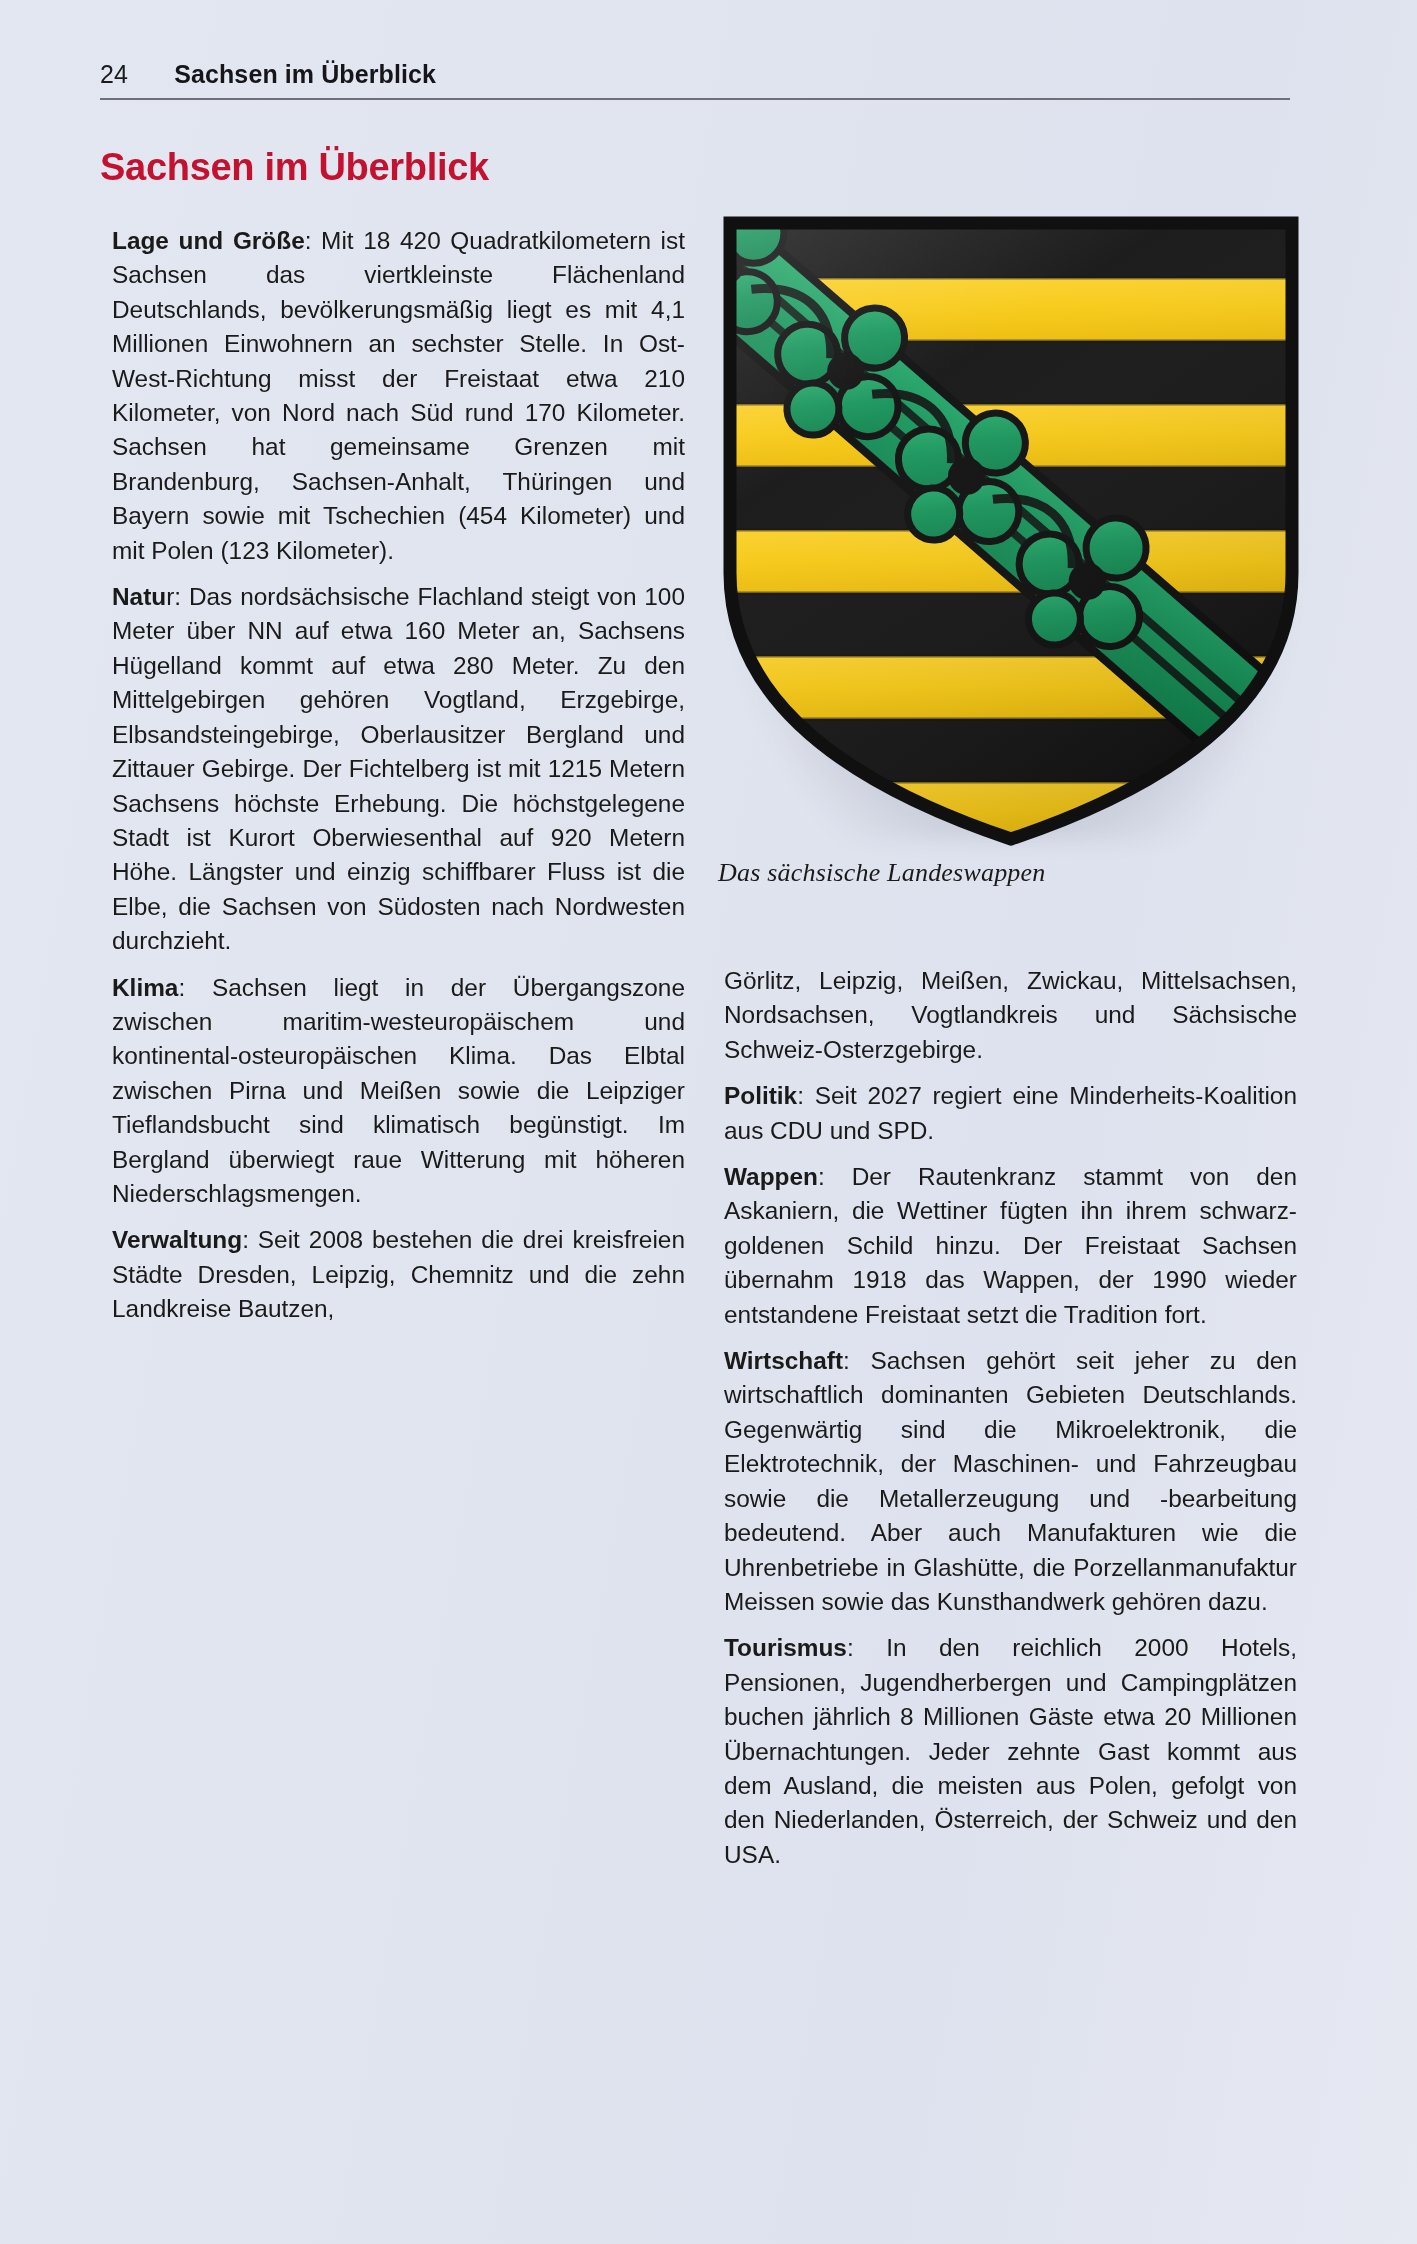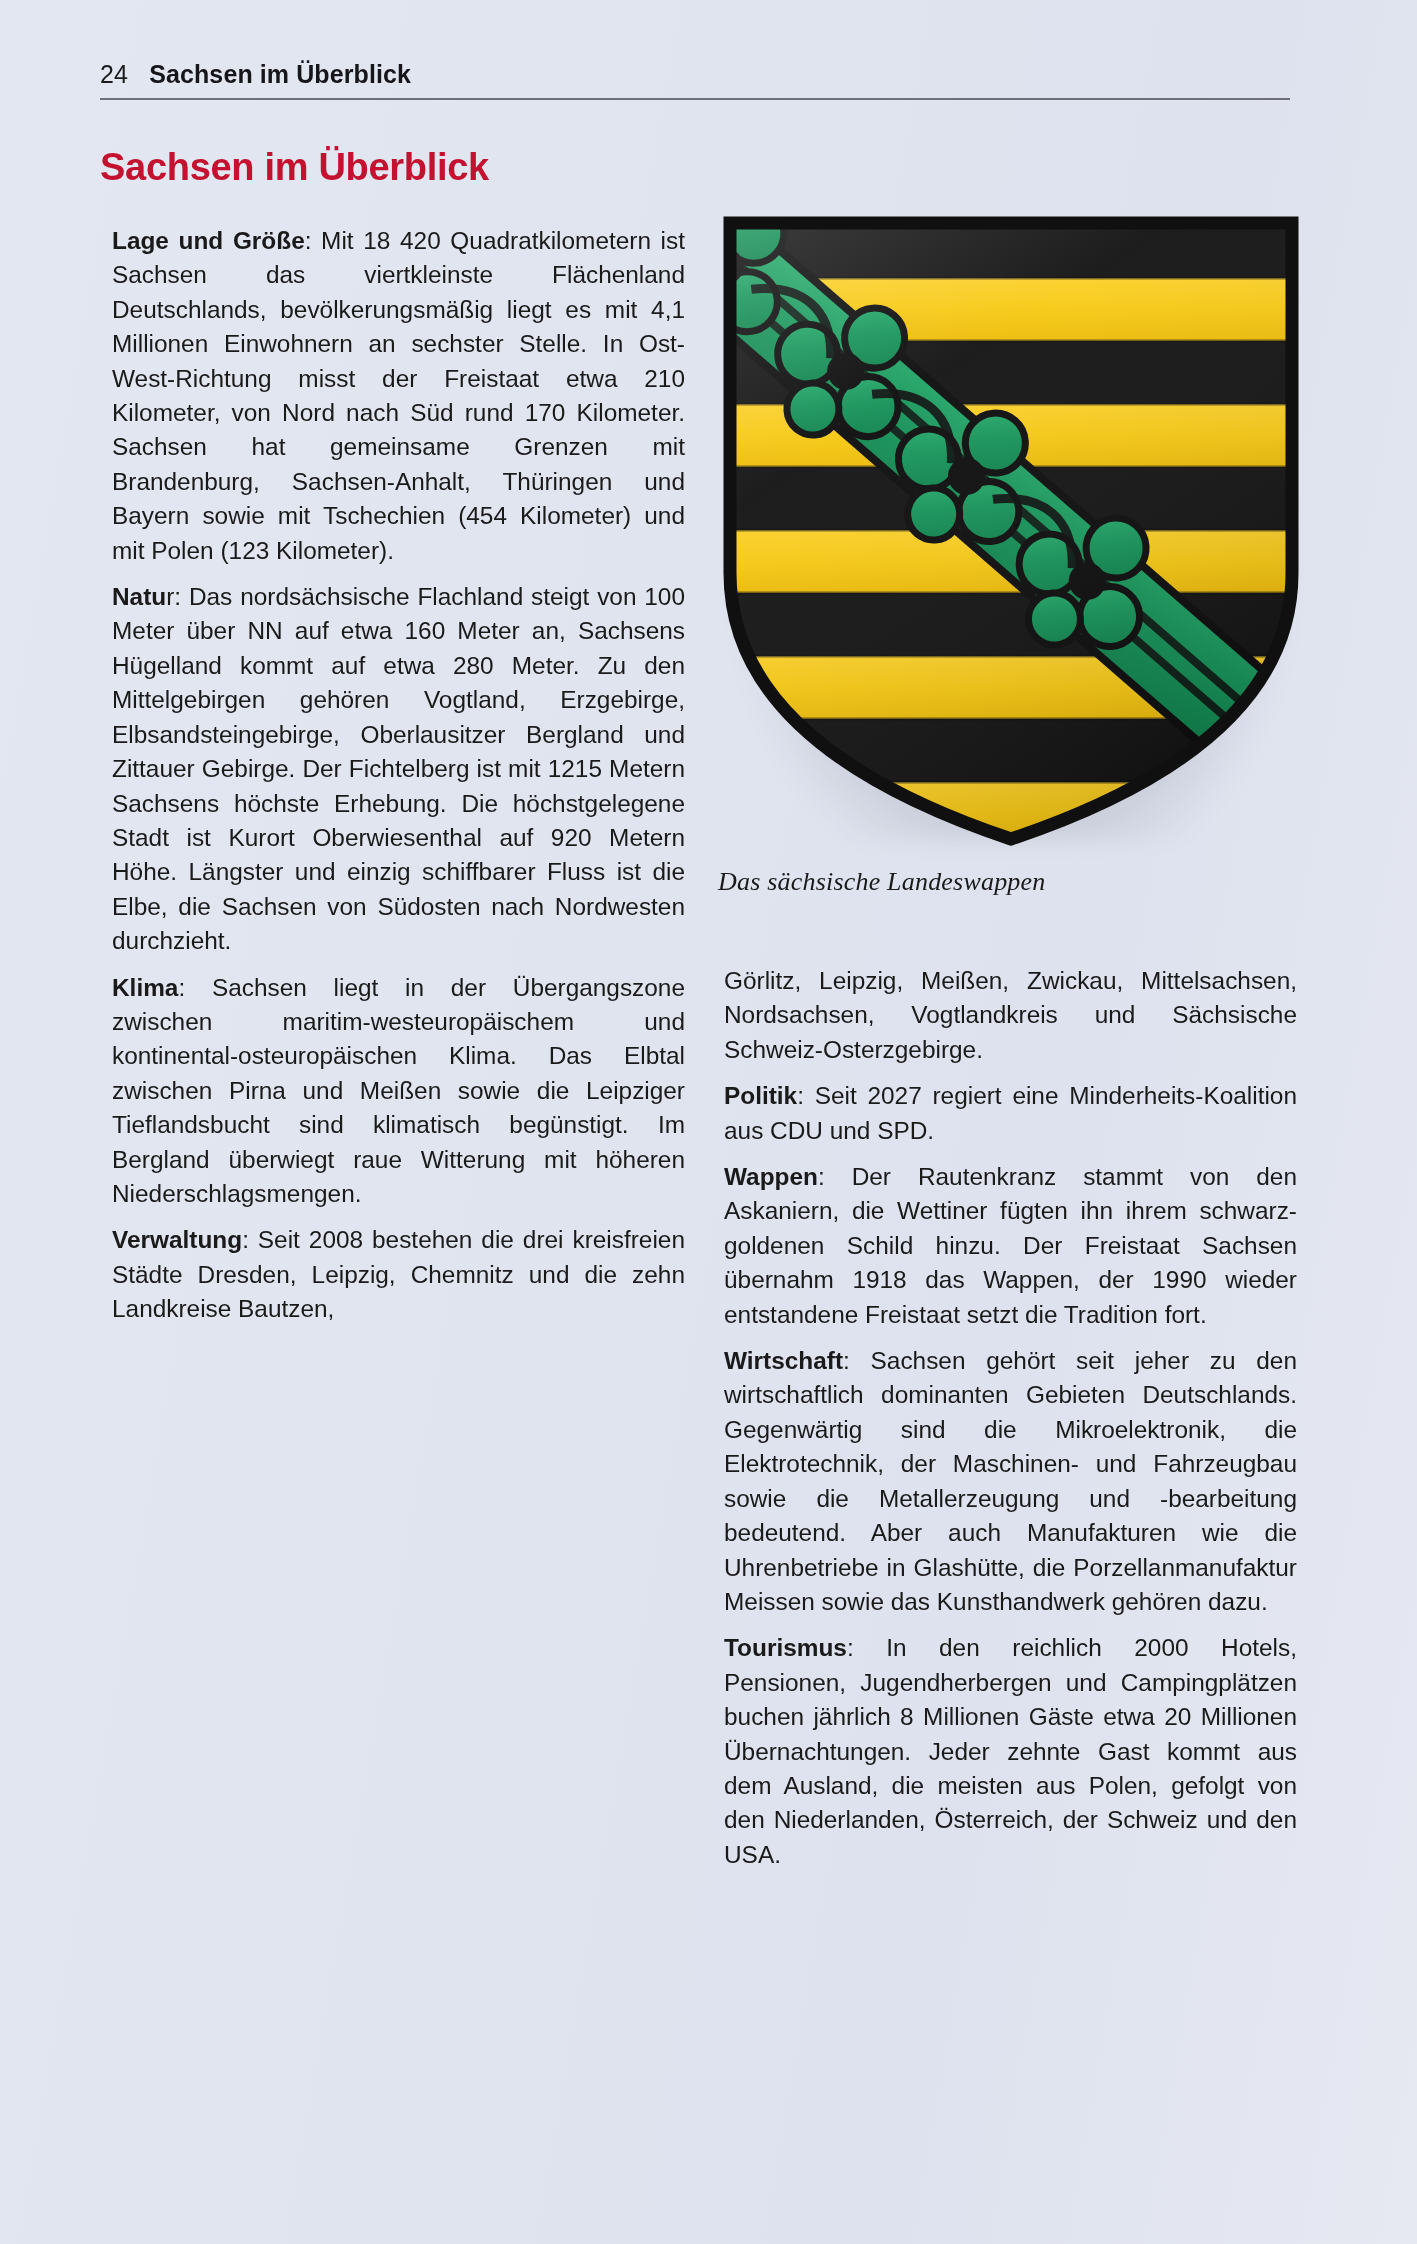--- a/index.html
+++ b/index.html
@@ -26,21 +26,21 @@
   }
 
   
   .runhead {
     position: absolute;
     left: 100px;
     top: 60px;
     width: 1190px;
     display: flex;
     align-items: baseline;
-    gap: 21px;
+    gap: 46px;
     border-bottom: 2.5px solid #6f6f79;
     padding-bottom: 9px;
   }
   .runhead-folio {
     font-size: 25px;
     font-weight: 400;
     letter-spacing: 0.2px;
     color: #1b1b1b;
   }
   .runhead-title {
@@ -112,21 +112,21 @@
     filter: blur(10px);
   }
   .arms {
     position: absolute;
     left: 0; top: 0;
     width: 578px;
     height: 632px;
     display: block;
   }
   .caption {
-    margin-top: 20px;
+    margin-top: 11px;
     text-align: left;
     font-family: "Liberation Serif", "DejaVu Serif", serif;
     font-style: italic;
     font-size: 26px;
     color: #1a1a1a;
     letter-spacing: 0.2px;
     padding-left: 6px;
   }
 </style>
 </head>

